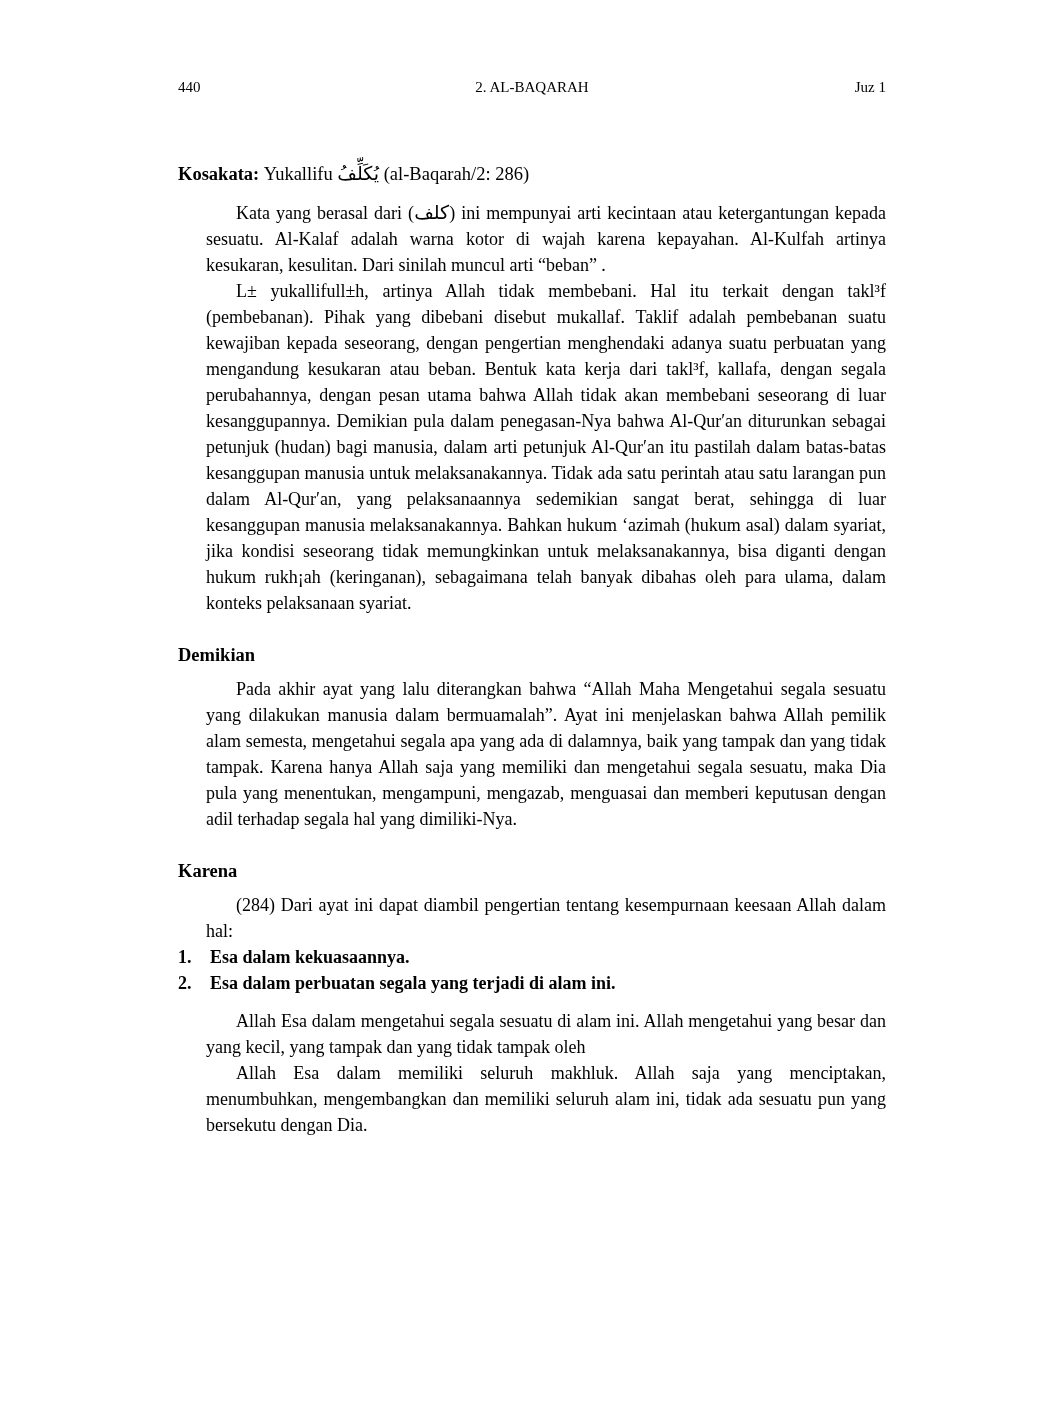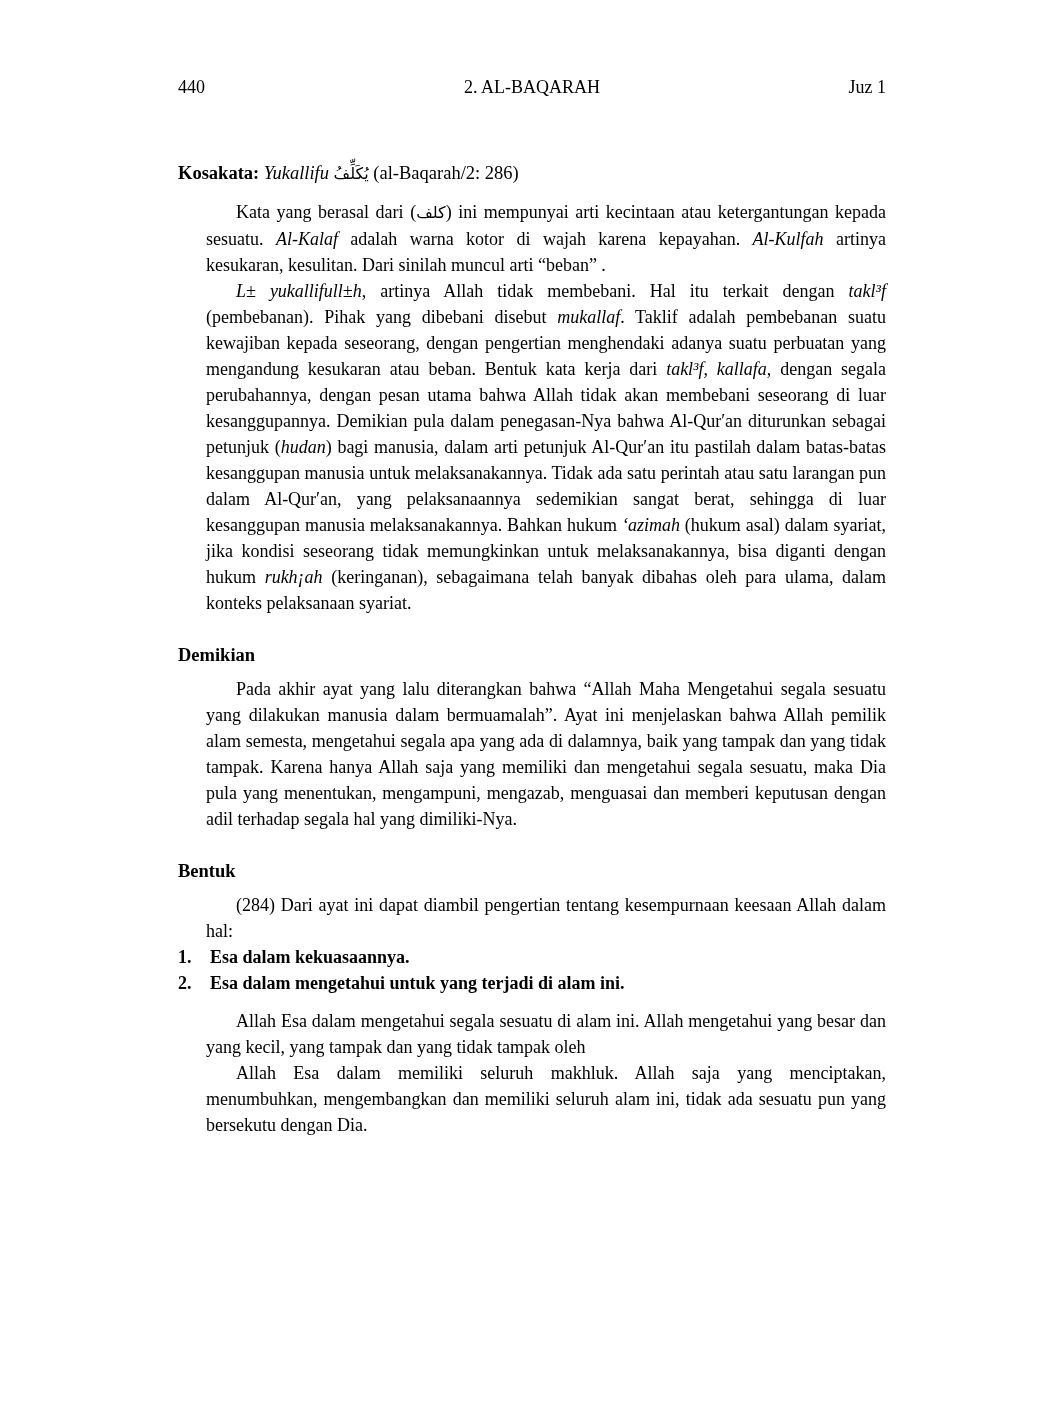--- a/index.html
+++ b/index.html
@@ -13,21 +13,21 @@
     background: #ffffff;
     color: #000000;
     font-family: "Liberation Serif", "DejaVu Serif", serif;
     padding: 76px 177px 40px 178px;
     box-sizing: border-box;
   }
   .page-header {
     display: grid;
     grid-template-columns: 1fr auto 1fr;
     align-items: baseline;
-    font-size: 18px;
+    font-size: 15px;
     line-height: 22px;
     margin-bottom: 62px;
   }
   .page-header .hdr-left  { text-align: left; }
   .page-header .hdr-center{ text-align: center; }
   .page-header .hdr-right { text-align: right; }
 
   .content {
     font-size: 18px;
     line-height: 26px;
@@ -41,25 +41,25 @@
   }
   .block-heading:first-child {
     margin-top: 0;
     margin-bottom: 12px;
     font-weight: normal; 
   }
   .para { margin: 0; }
   .para.indent { text-indent: 30px; margin-left: 28px; }
 
   .run-normal { }
-  .run-italic { font-style: italic; }
+  .run-italic { }
   .run-bold   { font-weight: bold; }
   .run-arabic {
     font-family: "DejaVu Sans", sans-serif;
-    font-size: 16px;
+    font-size: 19px;
   }
 
   .num-list {
     list-style: none;
     margin: 0 0 12px 0;
     padding: 0;
   }
   .num-list li { text-align: left; font-weight: bold; }
   .num-list .li-num {
     display: inline-block;
@@ -76,23 +76,23 @@
     <span class="hdr-center">2. AL-BAQARAH</span>
     <span class="hdr-right">Juz 1</span>
   </div>
 
   <div class="content">
       <h2 class="block-heading"><span class="run-bold">Kosakata: </span><span class="run-italic">Yukallifu </span><span class="run-arabic">يُكَلِّفُ</span><span class="run-normal"> (al-Baqarah/2: 286)</span></h2>
       <p class="para indent"><span class="run-normal">Kata yang berasal dari (</span><span class="run-arabic">كلف</span><span class="run-normal">) ini mempunyai arti kecintaan atau ketergantungan kepada sesuatu. </span><span class="run-italic">Al-Kalaf</span><span class="run-normal"> adalah warna kotor di wajah karena kepayahan. </span><span class="run-italic">Al-Kulfah</span><span class="run-normal"> artinya kesukaran, kesulitan. Dari sinilah muncul arti “beban” .</span></p>
       <p class="para indent"><span class="run-italic">L± yukallifull±h</span><span class="run-normal">, artinya Allah tidak membebani. Hal itu terkait dengan </span><span class="run-italic">takl³f</span><span class="run-normal"> (pembebanan). Pihak yang dibebani disebut </span><span class="run-italic">mukallaf</span><span class="run-normal">. Taklif adalah pembebanan suatu kewajiban kepada seseorang, dengan pengertian menghendaki adanya suatu perbuatan yang mengandung kesukaran atau beban. Bentuk kata kerja dari </span><span class="run-italic">takl³f, kallafa</span><span class="run-normal">, dengan segala perubahannya, dengan pesan utama bahwa Allah tidak akan membebani seseorang di luar kesanggupannya. Demikian pula dalam penegasan-Nya bahwa Al-Qur′an diturunkan sebagai petunjuk (</span><span class="run-italic">hudan</span><span class="run-normal">) bagi manusia, dalam arti petunjuk Al-Qur′an itu pastilah dalam batas-batas kesanggupan manusia untuk melaksanakannya. Tidak ada satu perintah atau satu larangan pun dalam Al-Qur′an, yang pelaksanaannya sedemikian sangat berat, sehingga di luar kesanggupan manusia melaksanakannya. Bahkan hukum </span><span class="run-italic">‘azimah</span><span class="run-normal"> (hukum asal) dalam syariat, jika kondisi seseorang tidak memungkinkan untuk melaksanakannya, bisa diganti dengan hukum </span><span class="run-italic">rukh¡ah</span><span class="run-normal"> (keringanan), sebagaimana telah banyak dibahas oleh para ulama, dalam konteks pelaksanaan syariat.</span></p>
       <h2 class="block-heading"><span class="run-bold">Demikian</span></h2>
       <p class="para indent"><span class="run-normal">Pada akhir ayat yang lalu diterangkan bahwa “Allah Maha Mengetahui segala sesuatu yang dilakukan manusia dalam bermuamalah”. Ayat ini menjelaskan bahwa Allah pemilik alam semesta, mengetahui segala apa yang ada di dalamnya, baik yang tampak dan yang tidak tampak. Karena hanya Allah saja yang memiliki dan mengetahui segala sesuatu, maka Dia pula yang menentukan, mengampuni, mengazab, menguasai dan memberi keputusan dengan adil terhadap segala hal yang dimiliki-Nya.</span></p>
-      <h2 class="block-heading"><span class="run-bold">Bentuk</span></h2>
+      <h2 class="block-heading"><span class="run-bold">Karena</span></h2>
       <p class="para indent"><span class="run-normal">(284) Dari ayat ini dapat diambil pengertian tentang kesempurnaan keesaan Allah dalam hal:</span></p>
       <ol class="num-list">
         <li><span class="li-num">1.</span><span class="run-normal">Esa dalam kekuasaannya.</span></li>
-        <li><span class="li-num">2.</span><span class="run-normal">Esa dalam mengetahui untuk yang terjadi di alam ini.</span></li>
+        <li><span class="li-num">2.</span><span class="run-normal">Esa dalam perbuatan segala yang terjadi di alam ini.</span></li>
       </ol>
       <p class="para indent"><span class="run-normal">Allah Esa dalam mengetahui segala sesuatu di alam ini. Allah mengetahui yang besar dan yang kecil, yang tampak dan yang tidak tampak oleh</span></p>
       <p class="para indent"><span class="run-normal">Allah Esa dalam memiliki seluruh makhluk. Allah saja yang menciptakan, menumbuhkan, mengembangkan dan memiliki seluruh alam ini, tidak ada sesuatu pun yang bersekutu dengan Dia.</span></p>
     </div>
 
 </div>
 
 </body></html>

